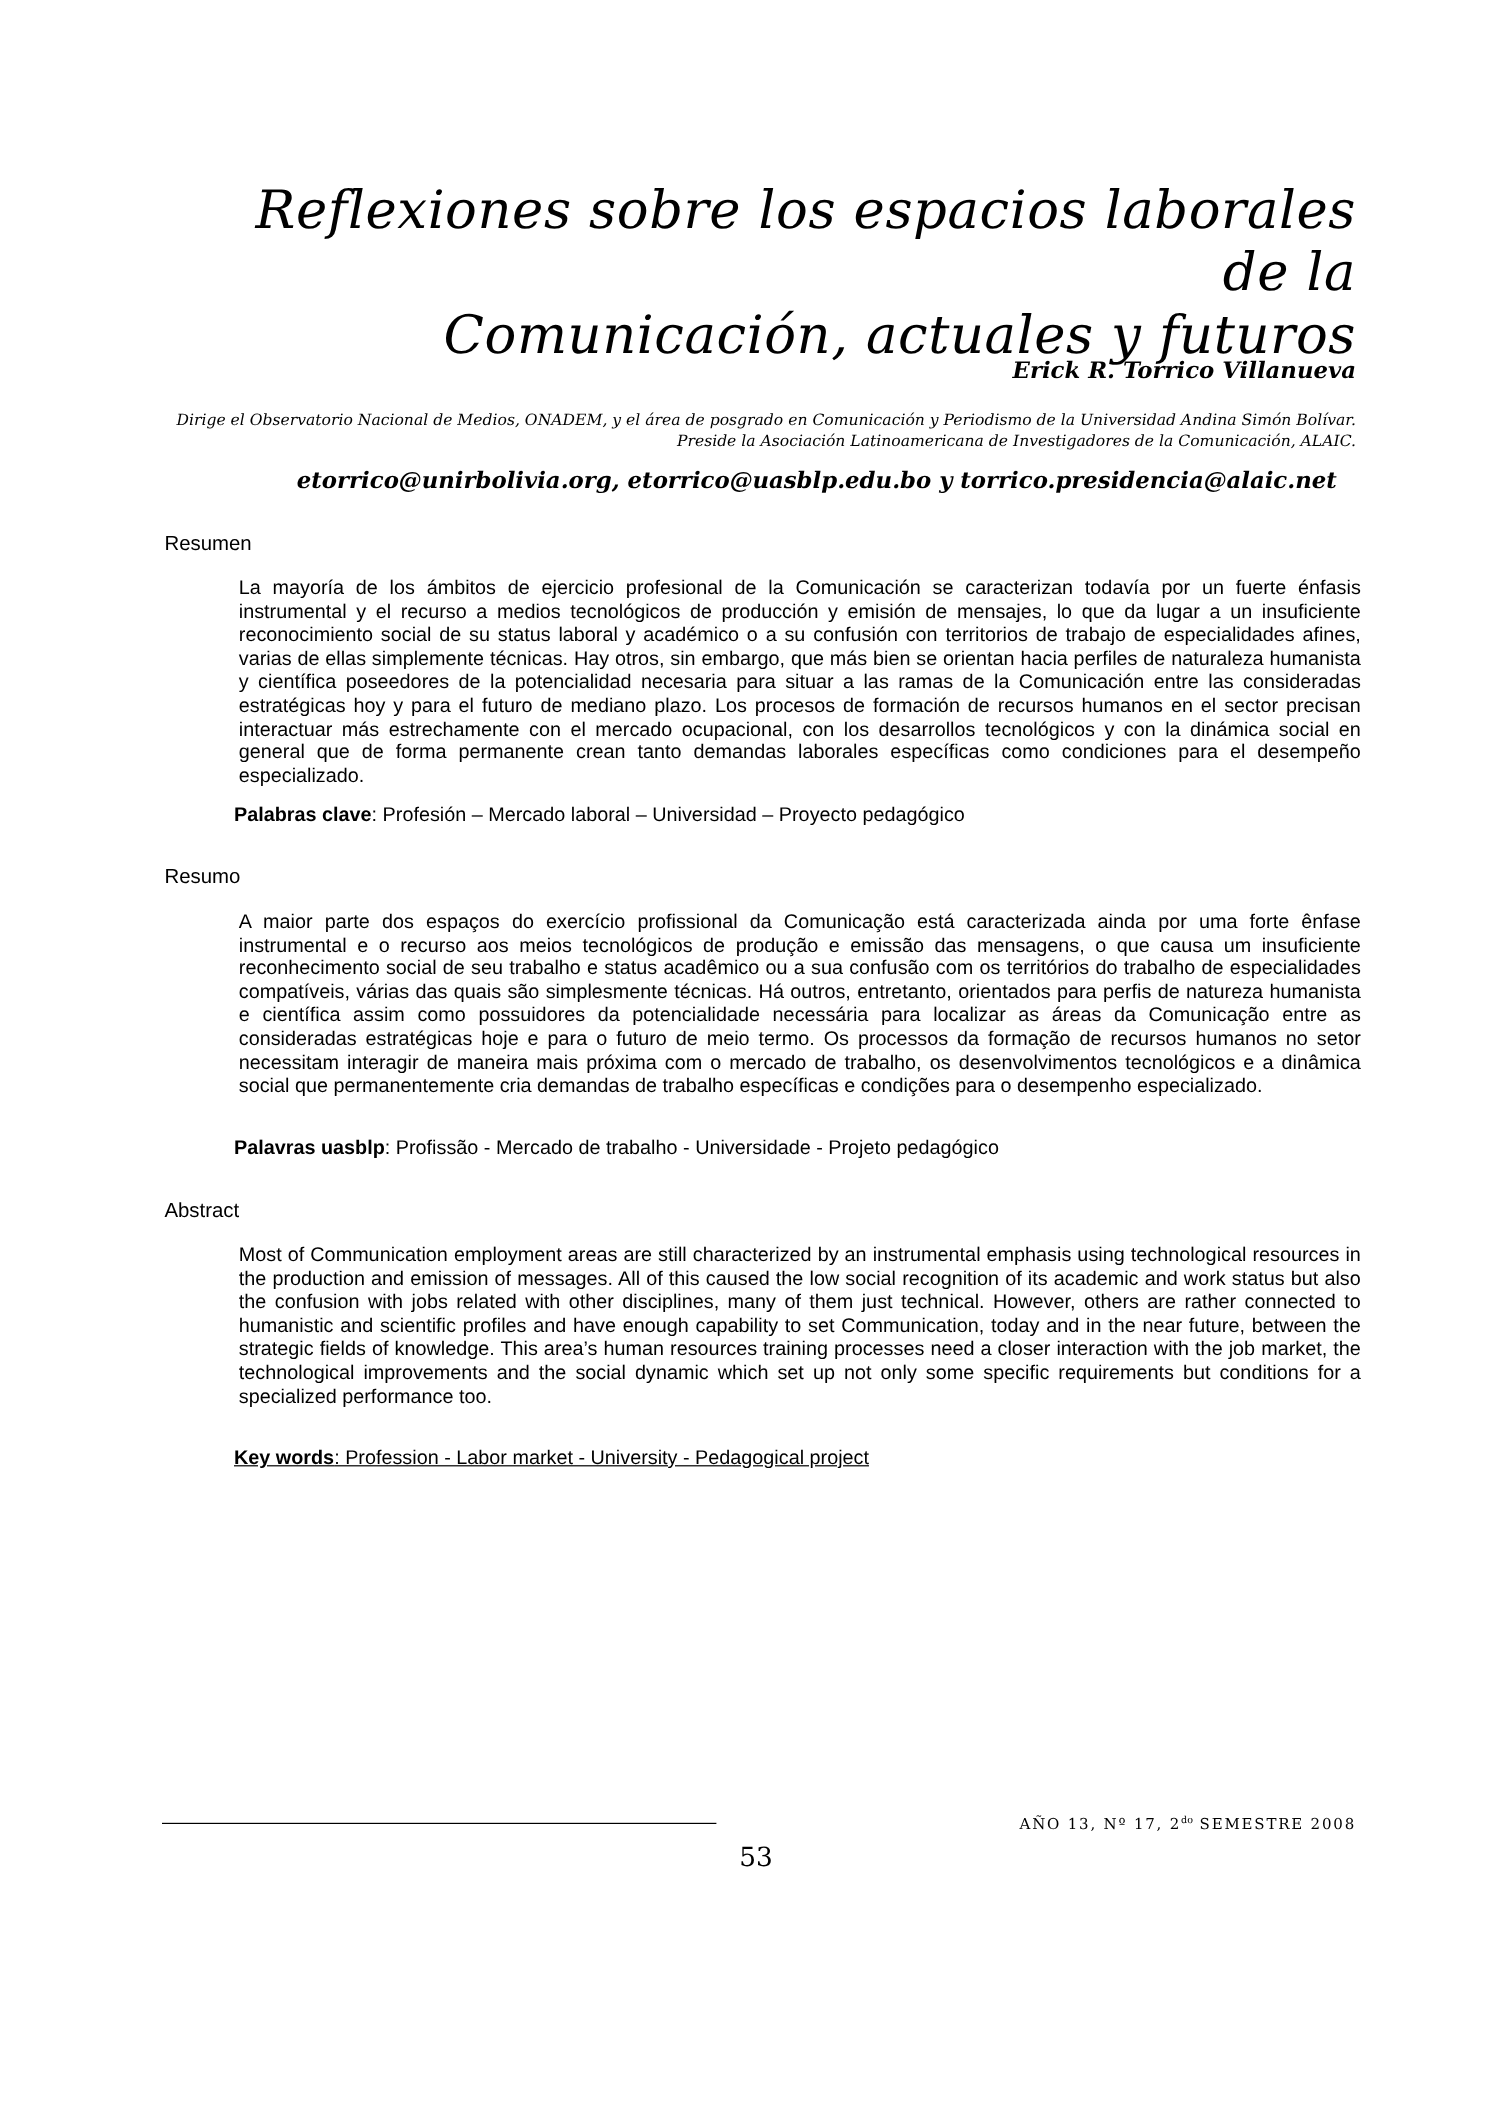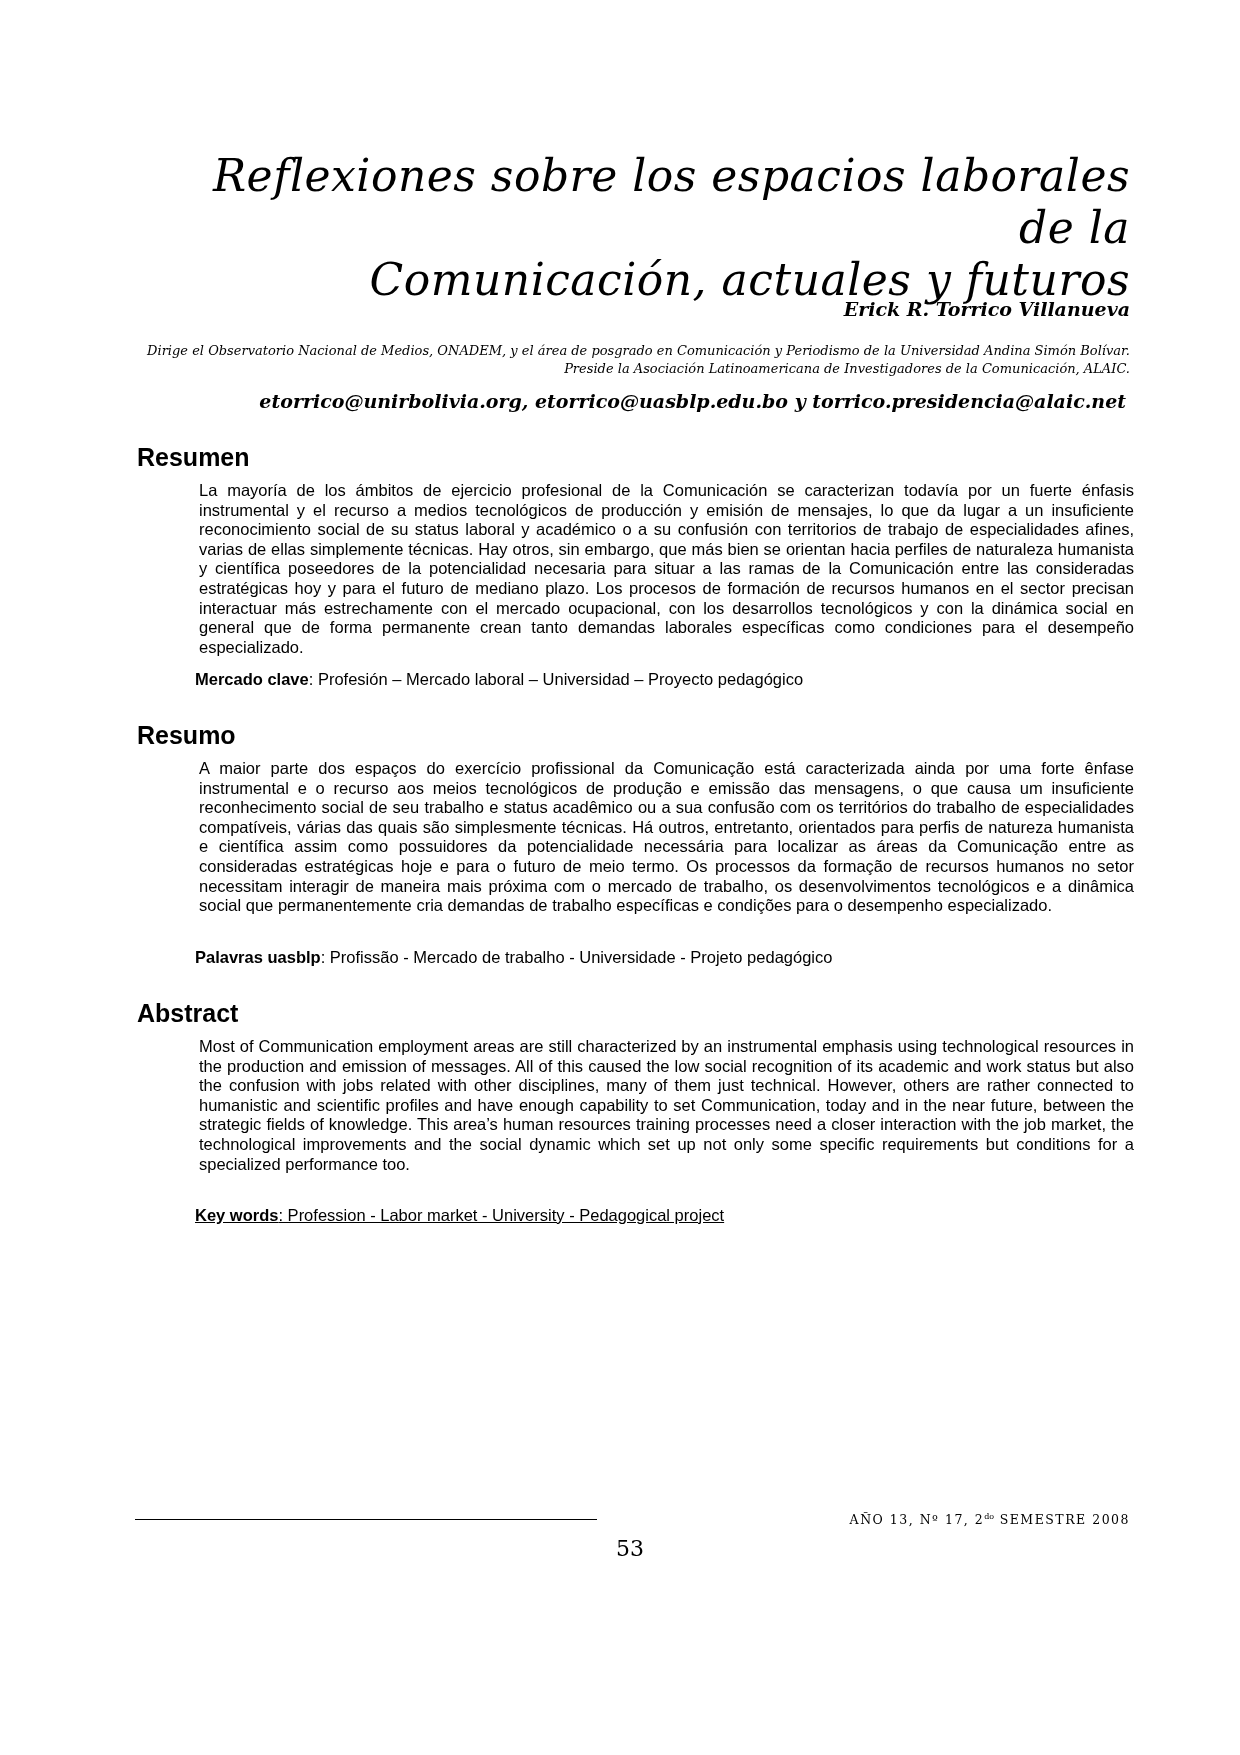--- a/index.html
+++ b/index.html
@@ -50,42 +50,42 @@
       top: 342px;
       width: 1000px;
       text-align: right;
       font-family: "DejaVu Serif", serif;
       font-style: italic;
       font-size: 13px;
       line-height: 18px;
     }
     .emails {
       position: absolute;
-      right: 114px;
+      right: 126px;
       top: 390px;
       width: 1000px;
       text-align: right;
       font-family: "DejaVu Serif", serif;
       font-style: italic;
       font-weight: bold;
       font-size: 19px;
     }
     .section {
       position: absolute;
       left: 0;
       width: 1240px;
     }
     .section-heading {
       position: absolute;
       left: 137px;
       top: 0;
       margin: 0;
       font-family: "Liberation Sans", sans-serif;
-      font-weight: bold;
-      font-size: 25px;
+      font-weight: normal;
+      font-size: 17px;
     }
     .section-body {
       position: absolute;
       left: 195px;
       width: 935px;
       font-family: "Liberation Sans", sans-serif;
       font-size: 16.5px;
       line-height: 19.6px;
       text-align: justify;
       margin: 4px;
@@ -149,21 +149,21 @@
     <span>Dirige el Observatorio Nacional de Medios, ONADEM, y el área de posgrado en Comunicación y Periodismo de la Universidad Andina Simón Bolívar.</span><br>
     <span>Preside la Asociación Latinoamericana de Investigadores de la Comunicación, ALAIC.</span>
   </div>
 
   <div class="emails">etorrico@unirbolivia.org, etorrico@uasblp.edu.bo y torrico.presidencia@alaic.net</div>
 
   <div class="section" style="top:443px;">
     <h2 class="section-heading">Resumen</h2>
     <p class="section-body" style="top:34px;">La mayoría de los ámbitos de ejercicio profesional de la Comunicación se caracterizan todavía por un fuerte énfasis instrumental y el recurso a medios tecnológicos de producción y emisión de mensajes, lo que da lugar a un insuficiente reconocimiento social de su status laboral y académico o a su confusión con territorios de trabajo de especialidades afines, varias de ellas simplemente técnicas. Hay otros, sin embargo, que más bien se orientan hacia perfiles de naturaleza humanista y científica poseedores de la potencialidad necesaria para  situar a las ramas de la Comunicación entre las consideradas estratégicas hoy y para el futuro de mediano plazo. Los procesos de formación de recursos humanos en el sector precisan interactuar más estrechamente con el mercado ocupacional, con los desarrollos tecnológicos y con la dinámica social en general que de forma permanente crean tanto demandas laborales específicas como condiciones para el desempeño especializado.</p>
     <p class="keywords" style="top:226px;">
-      <span class="kw-label">Mercado clave</span><span>: Profesión – Mercado laboral – Universidad – Proyecto pedagógico</span>
+      <span class="kw-label">Palabras clave</span><span>: Profesión – Mercado laboral – Universidad – Proyecto pedagógico</span>
     </p>
   </div>
 
   <div class="section" style="top:721px;">
     <h2 class="section-heading">Resumo</h2>
     <p class="section-body" style="top:34px;">A maior parte dos espaços do exercício profissional da Comunicação está caracterizada ainda por uma forte ênfase instrumental e o recurso aos meios tecnológicos de produção e emissão das mensagens, o que causa um insuficiente reconhecimento social de seu trabalho e status acadêmico ou a sua confusão com os territórios do trabalho de especialidades compatíveis, várias das quais são simplesmente técnicas. Há outros, entretanto, orientados para perfis de natureza humanista e científica assim como possuidores da potencialidade necessária para localizar as áreas da Comunicação entre as consideradas estratégicas hoje e para o futuro de meio termo. Os processos da formação de recursos humanos no setor necessitam interagir de maneira mais próxima com o mercado de trabalho, os desenvolvimentos tecnológicos e a dinâmica social que permanentemente cria demandas de trabalho específicas e condições para o desempenho especializado.</p>
     <p class="keywords" style="top:226px;">
       <span class="kw-label">Palavras uasblp</span><span>: Profissão - Mercado de trabalho - Universidade - Projeto pedagógico</span>
     </p>
   </div>

